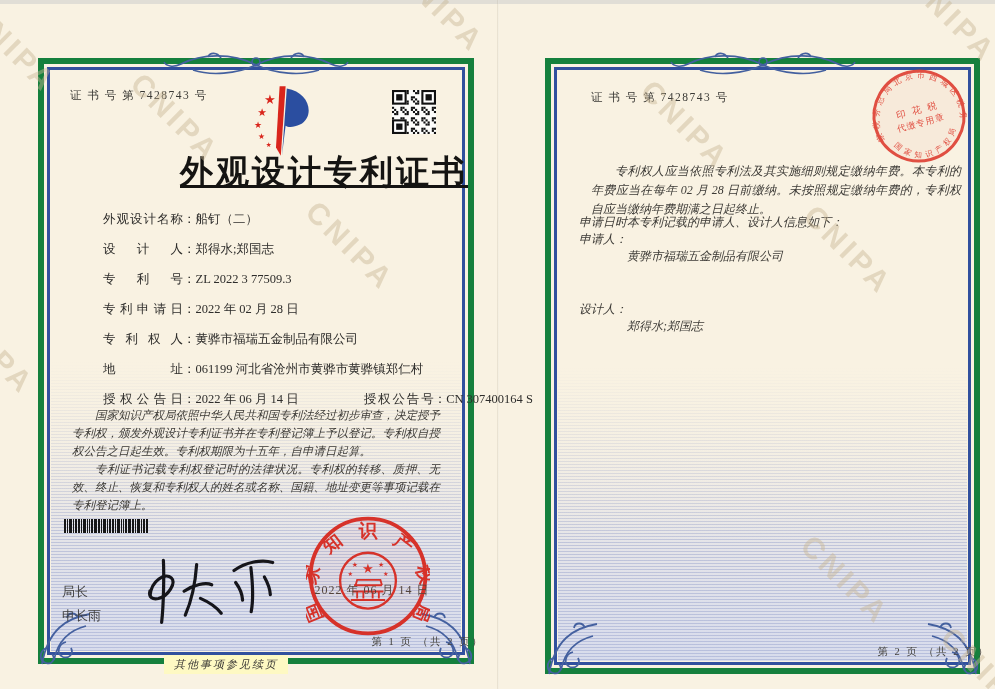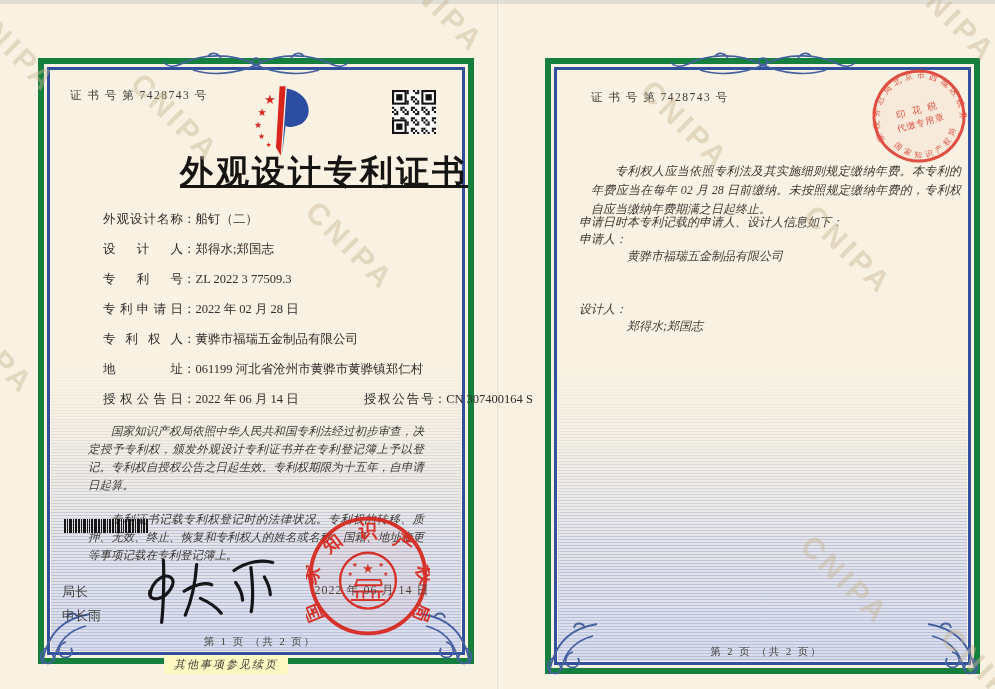--- a/index.html
+++ b/index.html
@@ -34,30 +34,30 @@
   .qr{position:absolute;left:348px;top:26px;width:44px;height:44px;}
   .title{position:absolute;left:0;top:86px;width:100%;text-align:right;
          font-size:33px;font-weight:bold;letter-spacing:3px;color:#151412;text-decoration:underline;}
   .fields{position:absolute;left:28px;top:140px;width:378px;font-size:12.5px;}
   .frow{line-height:30px;white-space:nowrap;}
   .lbl{display:inline-block;width:80px;text-align:justify;text-align-last:justify;vertical-align:top;margin-left:31px;}
   .colon::before{content:"：";}
   .grant-gap{display:inline-block;width:34px;}
   .paras{position:absolute;left:28px;top:342px;width:368px;font-size:11.5px;line-height:18px;
          font-style:italic;color:#3c3a36;text-align:justify;}
-  .paras p{margin:16px;text-indent:2em;}
+  .paras p{margin:0;text-indent:2em;}
   .bars{position:absolute;left:20px;top:455px;height:14px;display:flex;align-items:stretch;}
   .bars span{display:inline-block;height:100%;background:#161616;}
   .officer{position:absolute;left:18px;top:516px;font-family:Liberation Sans, sans-serif;
            font-size:13px;color:#404040;line-height:24px;}
   .signature{position:absolute;left:88px;top:486px;}
   .seal{position:absolute;left:262px;top:450px;opacity:.93;}
   .seal-date{position:absolute;left:246px;top:518px;width:164px;text-align:center;
              font-size:12px;letter-spacing:1px;color:#53443c;z-index:4;}
-  .footer{position:absolute;left:4px;bottom:9px;width:100%;text-align:center;
+  .footer{position:absolute;left:16px;bottom:9px;width:100%;text-align:right;
           font-size:10.5px;letter-spacing:2px;color:#44423e;}
   .cont-note{position:absolute;left:164px;top:655px;background:#fef9c3;padding:2px 10px;
              font-size:11px;font-style:italic;letter-spacing:2px;color:#3c3a36;z-index:7;}
   
   .certno2{position:absolute;left:40px;top:26px;font-size:11.5px;letter-spacing:1.5px;color:#3a3935;}
   .stamp{position:absolute;left:318px;top:2px;transform:rotate(-15deg);opacity:.88;}
   .para2{position:absolute;left:28px;top:86px;width:370px;font-size:12px;line-height:19px;
          font-style:italic;color:#3c3a36;text-align:justify;text-indent:2em;margin:12px;}
   .infoblock{position:absolute;left:28px;top:150px;width:370px;font-size:12px;font-style:italic;color:#3c3a36;}
   .infoblock .l1{line-height:17px;}

